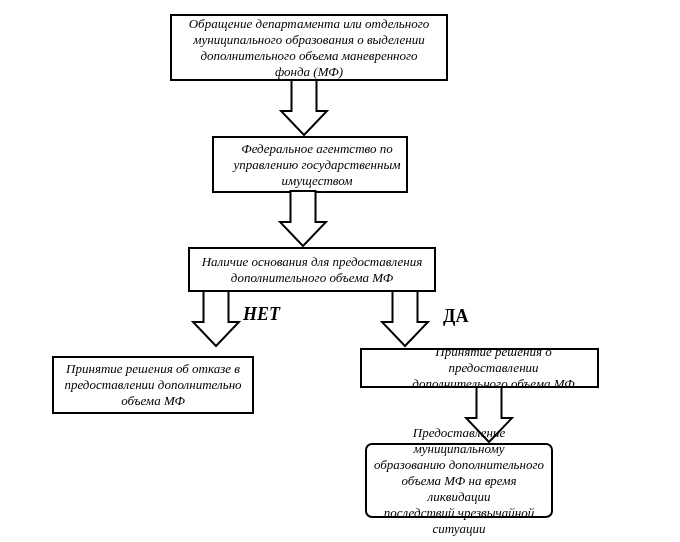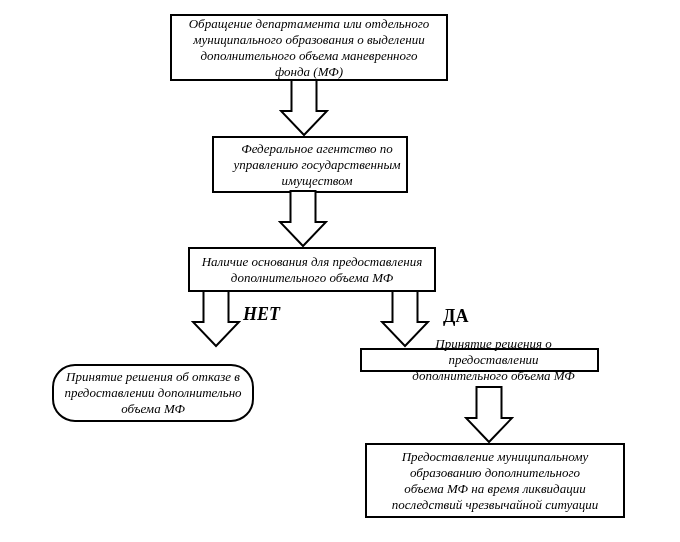--- a/index.html
+++ b/index.html
@@ -46,23 +46,23 @@
   .branch-label {
     position: absolute;
     font-size: 18px;
     font-weight: bold;
     line-height: 20px;
   }
   
   #n-request   { left: 170px; top: 14px;  width: 278px; height: 67px; }
   #n-agency    { left: 212px; top: 136px; width: 196px; height: 57px; padding-left: 16px; }
   #n-grounds   { left: 188px; top: 247px; width: 248px; height: 45px; }
-  #n-refusal   { left: 52px;  top: 364px; width: 202px; height: 58px; border-radius: 23px; }
-  #n-approval  { left: 360px; top: 348px; width: 239px; height: 24px; padding-left: 30px; }
-  #n-provision { left: 365px; top: 443px; width: 260px; height: 75px; }
+  #n-refusal   { left: 52px;  top: 356px; width: 202px; height: 58px; }
+  #n-approval  { left: 360px; top: 348px; width: 239px; height: 40px; padding-left: 30px; }
+  #n-provision { left: 365px; top: 443px; width: 188px; height: 75px; border-radius: 7px; }
   
   #a-request-agency  { left: 279px; top: 79px;  }
   #a-agency-grounds  { left: 278px; top: 190px; }
   #a-grounds-refusal { left: 191px; top: 290px; }
   #a-grounds-approval{ left: 380px; top: 290px; }
   #a-approval-provision { left: 464px; top: 386px; }
   #lbl-no  { left: 243px; top: 304px; font-style: italic; }
   #lbl-yes { left: 443px; top: 306px; }
 </style>
 </head>

